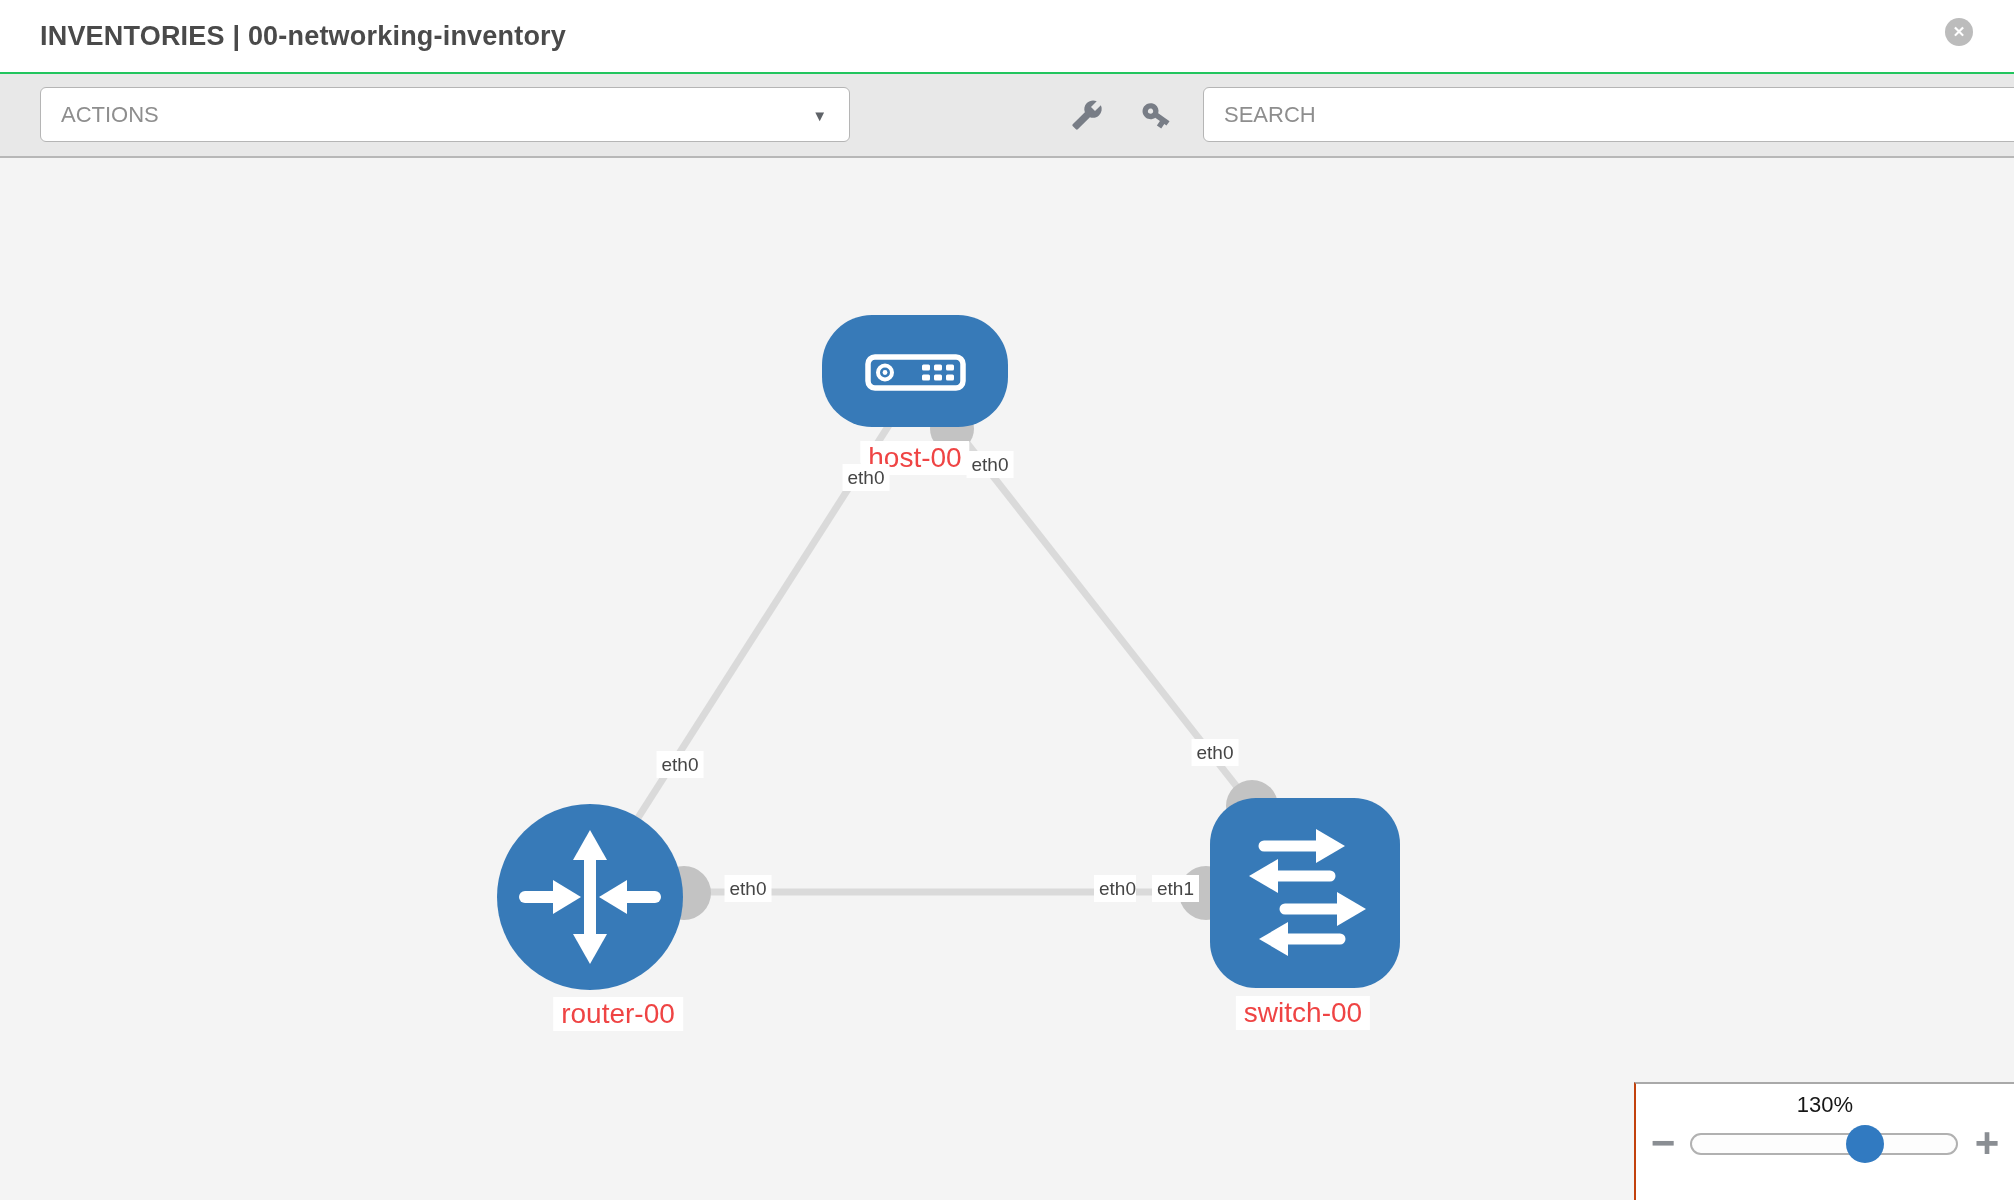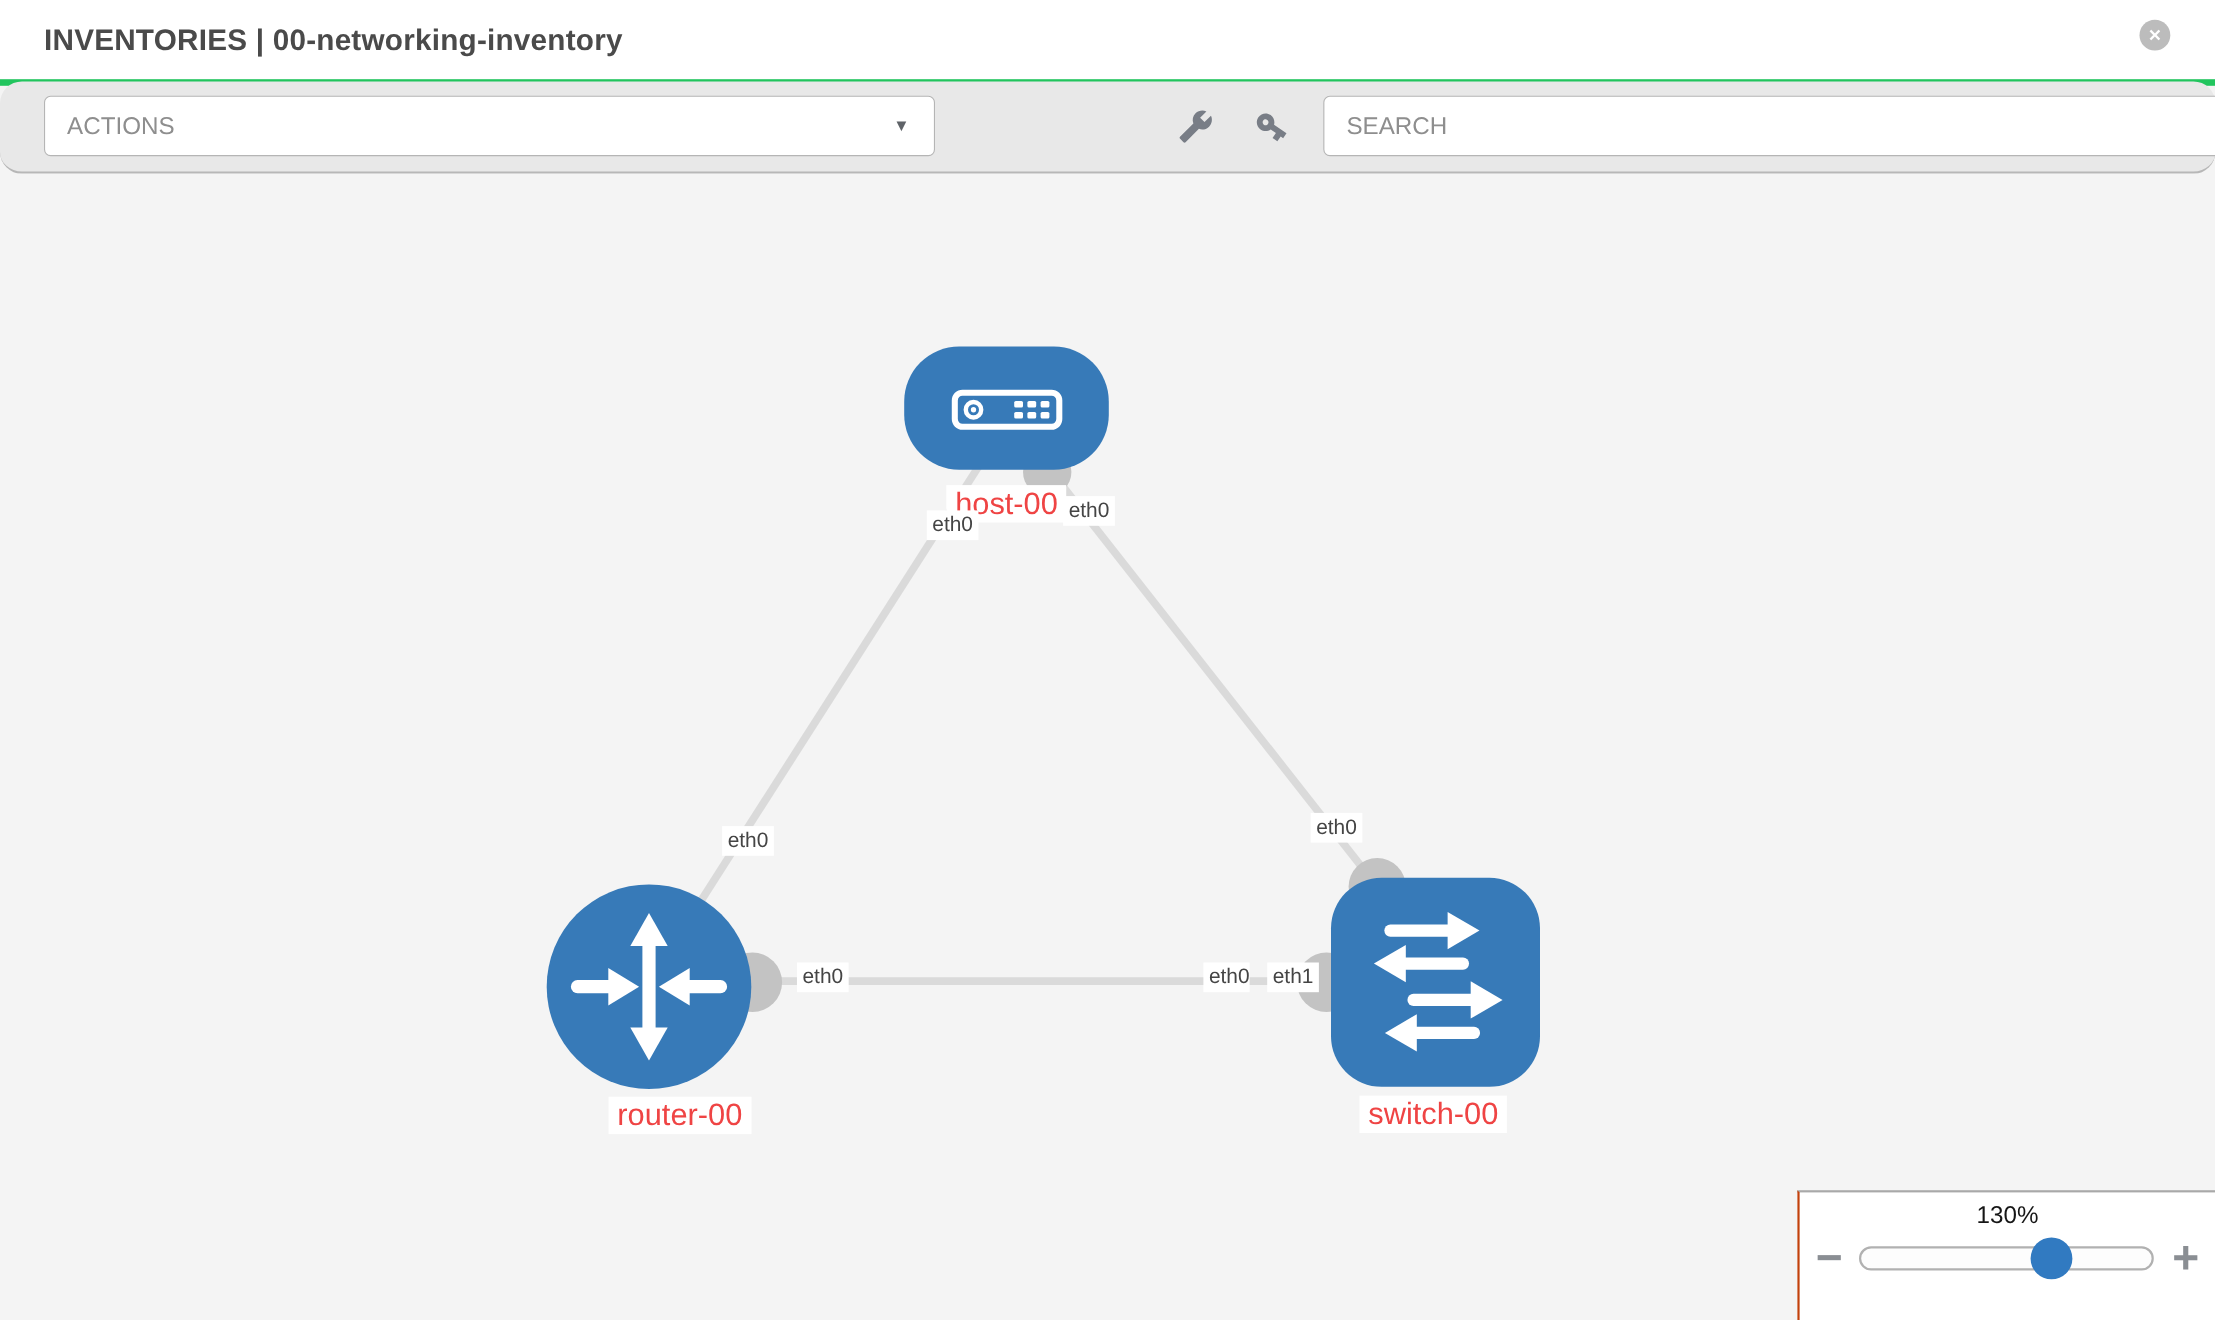--- a/index.html
+++ b/index.html
@@ -4,36 +4,36 @@
 <style>
   html,body { margin:0; padding:0; background:#ffffff; }
   .stage {
     position:relative; width:2014px; height:1200px; overflow:hidden;
     background:#f4f4f4; font-family:"Liberation Sans", sans-serif;
     -webkit-font-smoothing:antialiased;
   }
   
   .titlebar {
     position:absolute; top:0; left:0; right:0; height:72px;
-    background:#ffffff; border-bottom:6px solid #22c55e; z-index:10;
+    background:#ffffff; border-bottom:2px solid #22c55e; z-index:10;
   }
   .page-title {
     position:absolute; left:40px; top:0; line-height:72px;
     font-size:27px; font-weight:bold; color:#4a4a4a; letter-spacing:0.2px;
   }
   .close-btn {
     position:absolute; left:1945px; top:18px; width:28px; height:28px;
     border-radius:50%; background:#bcbcbc; color:#ffffff;
     display:flex; align-items:center; justify-content:center;
     font-size:15px; font-weight:bold; cursor:pointer;
   }
   
   .toolbar {
     position:absolute; top:74px; left:0; right:0; height:82px;
-    background:#e8e8e8; border-bottom:2px solid #b7b7b7; z-index:10;border-radius:20px;
+    background:#e8e8e8; border-bottom:2px solid #b7b7b7; z-index:10;
   }
   .dropdown {
     position:absolute; top:13px; height:55px; box-sizing:border-box;
     background:#ffffff; border:1px solid #b5b5b5; border-radius:6px;
     display:flex; align-items:center; padding:0 20px;
     color:#8e8e8e; font-size:22px; cursor:pointer;
   }
   .dd-actions { left:40px;  width:810px; }
   .dd-search  { left:1203px; width:932px; }
   .caret {

